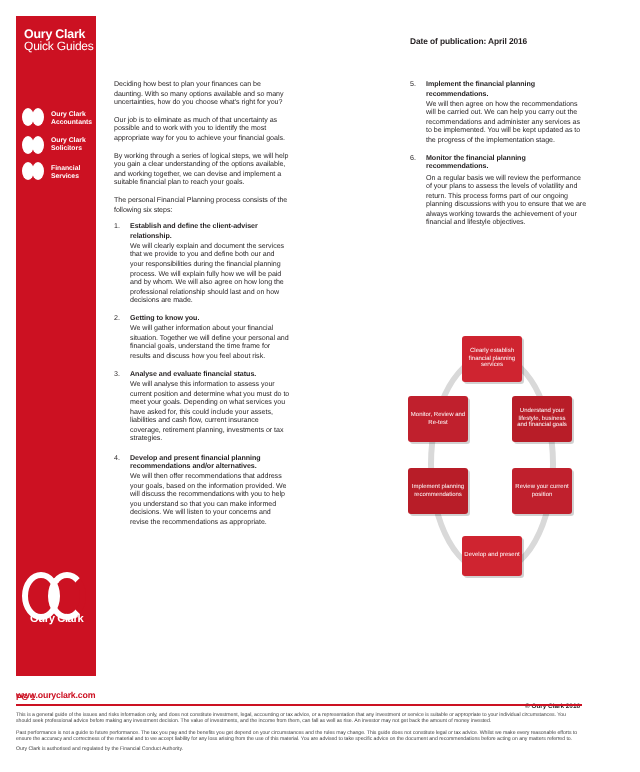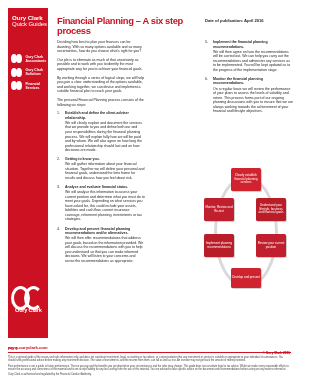--- a/index.html
+++ b/index.html
@@ -162,21 +162,20 @@
 
     <div class="oc-big">
       <i class="b1"></i>
         <i class="b2"></i>
       <span class="oc-big-label">Oury Clark</span>
     </div>
   </div>
 
   <div class="site-url">www.ouryclark.com</div>
 
-  <div class="doc-title">Financial Planning – A six step process</div>
   <div class="pub-date">Date of publication: April 2016</div>
 
   <div class="col col-left">
     <p>Deciding how best to plan your finances can be daunting. With so many options available and so many uncertainties, how do you choose what's right for you?</p>
     <p>Our job is to eliminate as much of that uncertainty as possible and to work with you to identify the most appropriate way for you to achieve your financial goals.</p>
     <p>By working through a series of logical steps, we will help you gain a clear understanding of the options available, and working together, we can devise and implement a suitable financial plan to reach your goals.</p>
     <p>The personal Financial Planning process consists of the following six steps:</p>
 
     <ul class="steps">
       <li>

